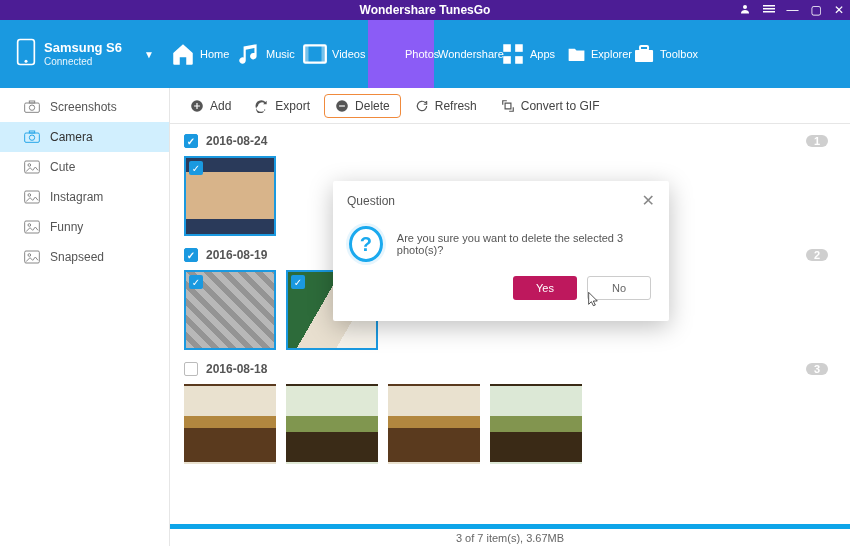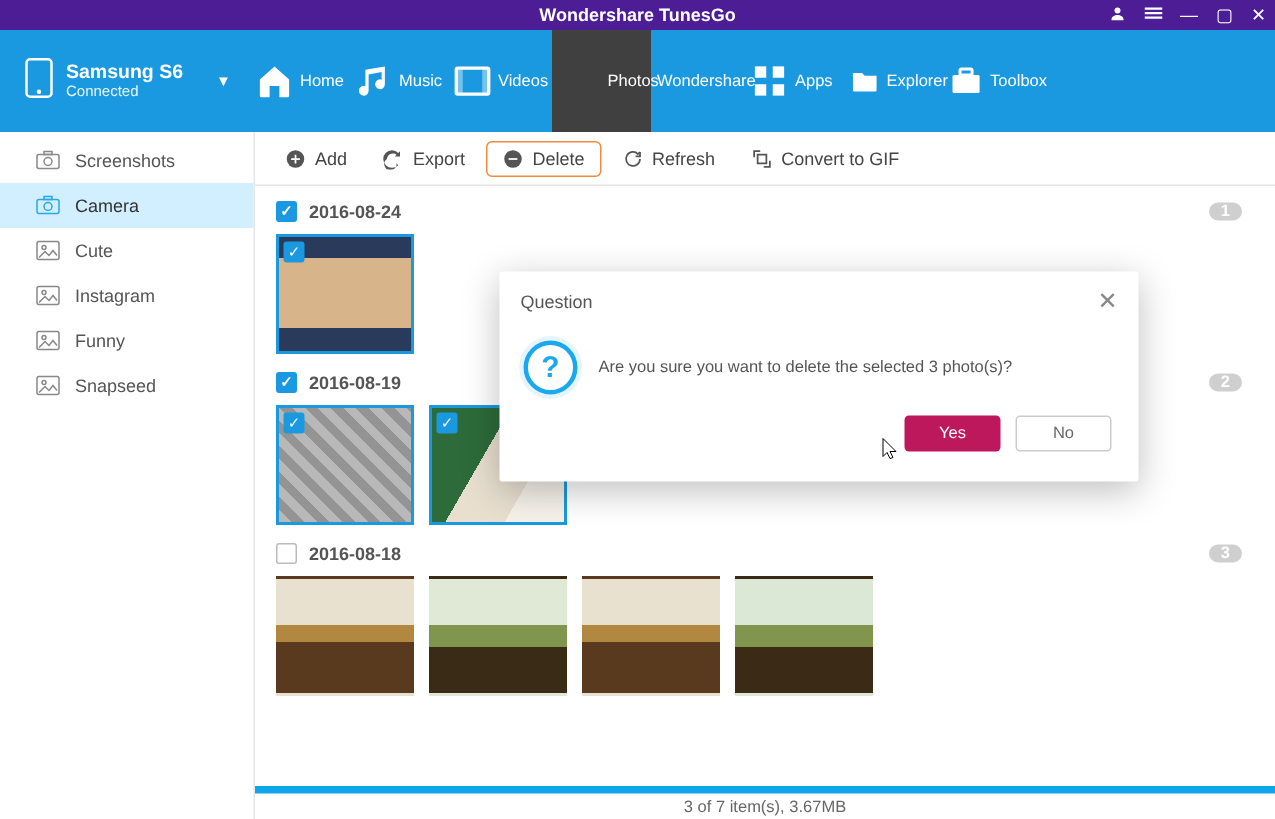--- a/index.html
+++ b/index.html
@@ -15,21 +15,21 @@
   .header { height: 68px; background: #1a99e0; display: flex; align-items: stretch; }
   .device-box { width: 170px; display: flex; align-items: center; color: #fff; padding-left: 16px; gap: 8px; }
   .device-icon svg { width: 20px; height: 28px; fill: #fff; }
   .device-text { display: flex; flex-direction: column; font-size: 12px; line-height: 1.2; }
   .device-name { font-weight: 600; font-size: 13px; }
   .device-status { font-size: 10px; opacity: .9; }
   .device-caret { margin-left: 14px; color: #fff; font-size: 10px; }
 
   .nav { display: flex; }
   .nav-item { width: 66px; display: flex; flex-direction: row; align-items: center; justify-content: flex-start; color: #fff; font-size: 11px; gap: 4px; cursor: pointer; }
-  .nav-item.active { background: #404040; padding-left: 33px; }
+  .nav-item.active { background: #8b5cf6; padding-left: 33px; }
   .nav-item svg { width: 26px; height: 26px; fill: #fff; }
   .nav-label { }
 
   
   .body { display: flex; height: calc(546px - 88px); }
   .sidebar { width: 170px; border-right: 1px solid #e6e6e6; padding-top: 4px; }
   .side-item { display: flex; align-items: center; height: 30px; padding-left: 24px; gap: 10px; font-size: 12px; color: #555; cursor: pointer; }
   .side-item.active { background: #d1effe; color: #333; }
   .side-item svg { width: 16px; height: 14px; fill: none; stroke: #888; stroke-width: 1.5; }
   .side-item.active svg { stroke: #2aa7e8; }
@@ -52,21 +52,21 @@
   .chk.on::after { content: "✓"; color: #fff; font-size: 10px; }
 
   .thumbs { display: flex; gap: 10px; flex-wrap: wrap; margin-top: 4px; }
   .thumb { width: 92px; height: 80px; border: 2px solid transparent; position: relative; background: #ddd; }
   .thumb.selected { border-color: #1a99e0; }
   .thumb .pick { position: absolute; top: 3px; left: 3px; width: 14px; height: 14px; background: #1a99e0; border-radius: 2px; color: #fff; font-size: 10px; display: flex; align-items: center; justify-content: center; }
 
   .statusbar { height: 22px; border-top: 5px solid #0ea5e9; font-size: 11px; color: #666; display: flex; align-items: center; justify-content: center; }
 
   
-  .modal { position: absolute; left: 333px; top: 181px; width: 426px; height: 140px; background: #fff; box-shadow: 0 6px 24px rgba(0,0,0,.25); border-radius: 2px; z-index: 50; font-size: 12px; }
+  .modal { position: absolute; left: 333px; top: 181px; width: 336px; height: 140px; background: #fff; box-shadow: 0 6px 24px rgba(0,0,0,.25); border-radius: 2px; z-index: 50; font-size: 12px; }
   .modal-title { padding: 10px 14px; color: #555; font-size: 12px; border-bottom: 0; display: flex; align-items: center; }
   .modal-close { margin-left: auto; font-size: 16px; color: #888; cursor: pointer; }
   .modal-body { display: flex; align-items: center; gap: 14px; padding: 6px 16px 0 16px; }
   .q-circle { width: 36px; height: 36px; border: 3px solid #1aa9ee; border-radius: 50%; color: #1aa9ee; font-weight: 700; font-size: 20px; display: flex; align-items: center; justify-content: center; box-shadow: 0 0 0 3px #e6f5fd; }
   .modal-msg { color: #555; font-size: 11px; }
   .modal-actions { display: flex; justify-content: flex-end; gap: 10px; padding: 14px 18px 0 0; }
   .btn { min-width: 64px; height: 24px; border-radius: 3px; font-size: 11px; display: flex; align-items: center; justify-content: center; cursor: pointer; }
   .btn-yes { background: #be185d; color: #fff; }
   .btn-no { background: #fff; color: #666; border: 1px solid #ccc; }
 

